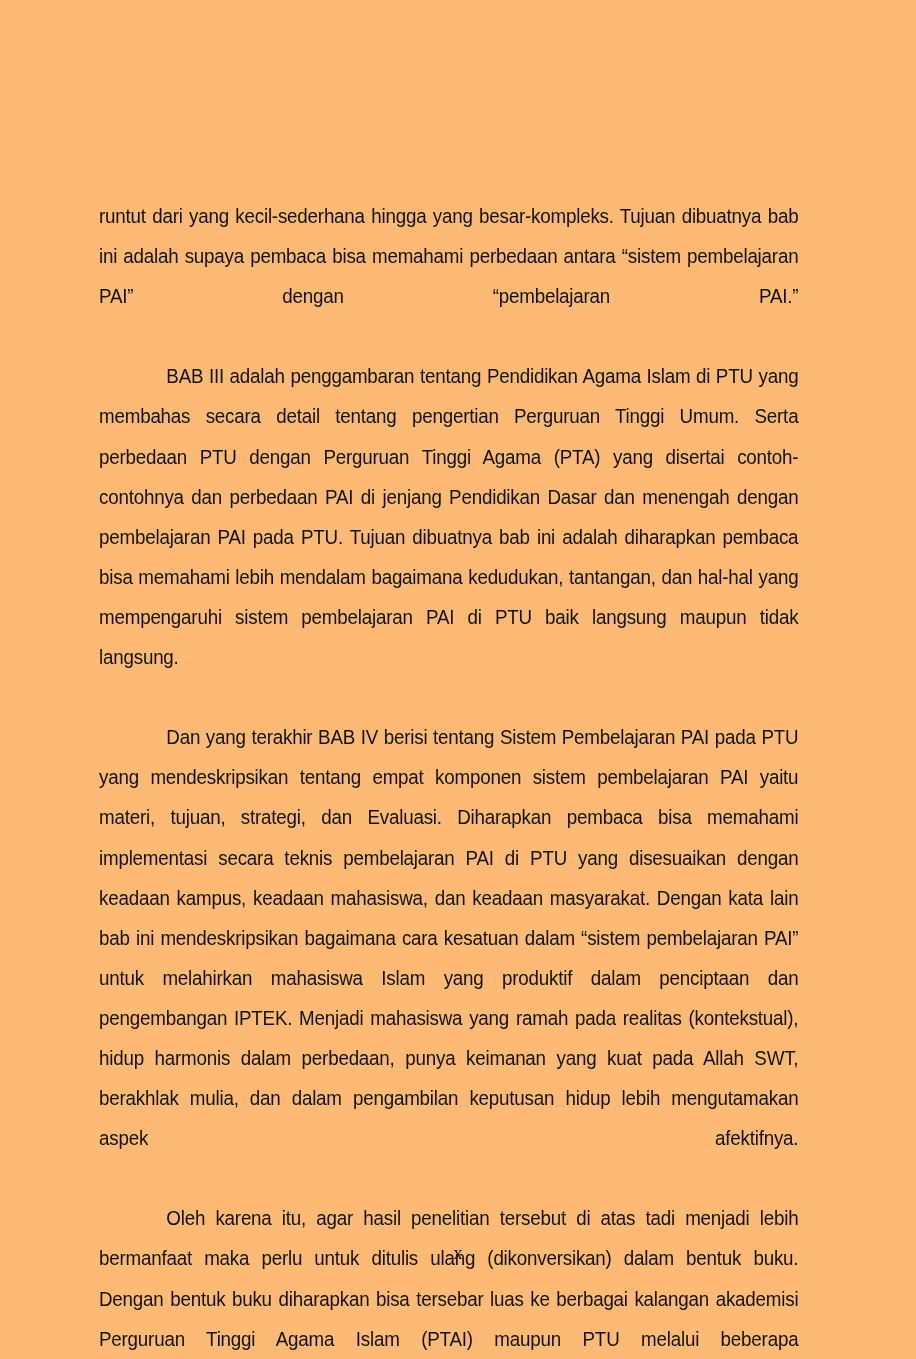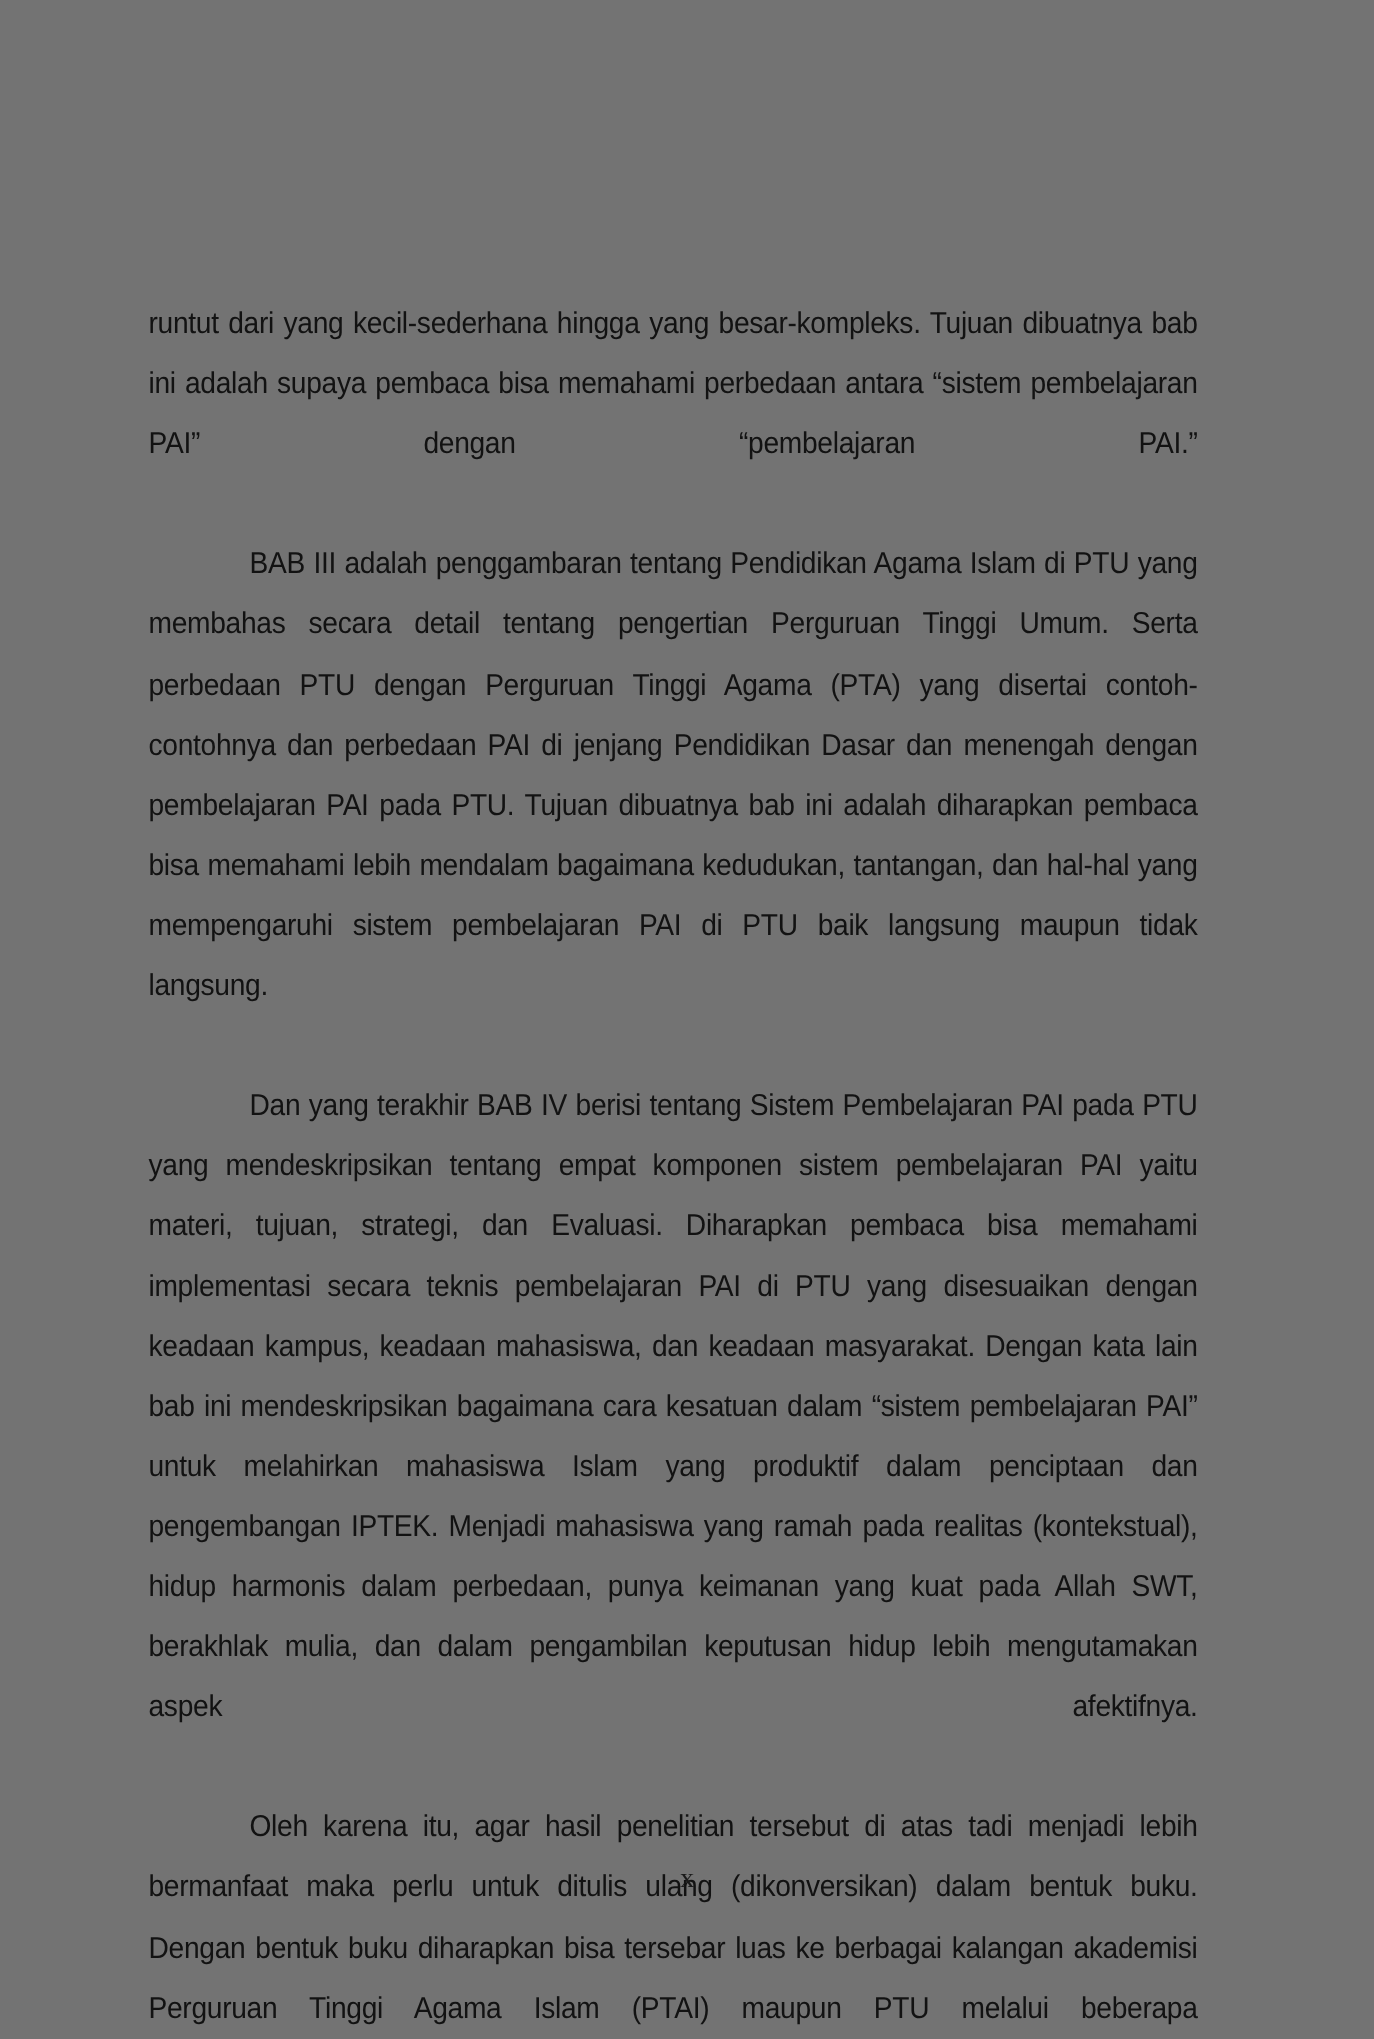--- a/index.html
+++ b/index.html
@@ -13,21 +13,21 @@
     height: 1359px;
     position: relative;
     overflow: hidden;
     font-family: "DejaVu Sans", sans-serif;
   }
 
   
   .page {
     position: absolute;
     inset: 0;
-    background: #737373;
+    background: #fdba74;
   }
 
   
   .text-column {
     position: absolute;
     left: 99px;
     top: 196px;
     width: 700px;
   }
 

